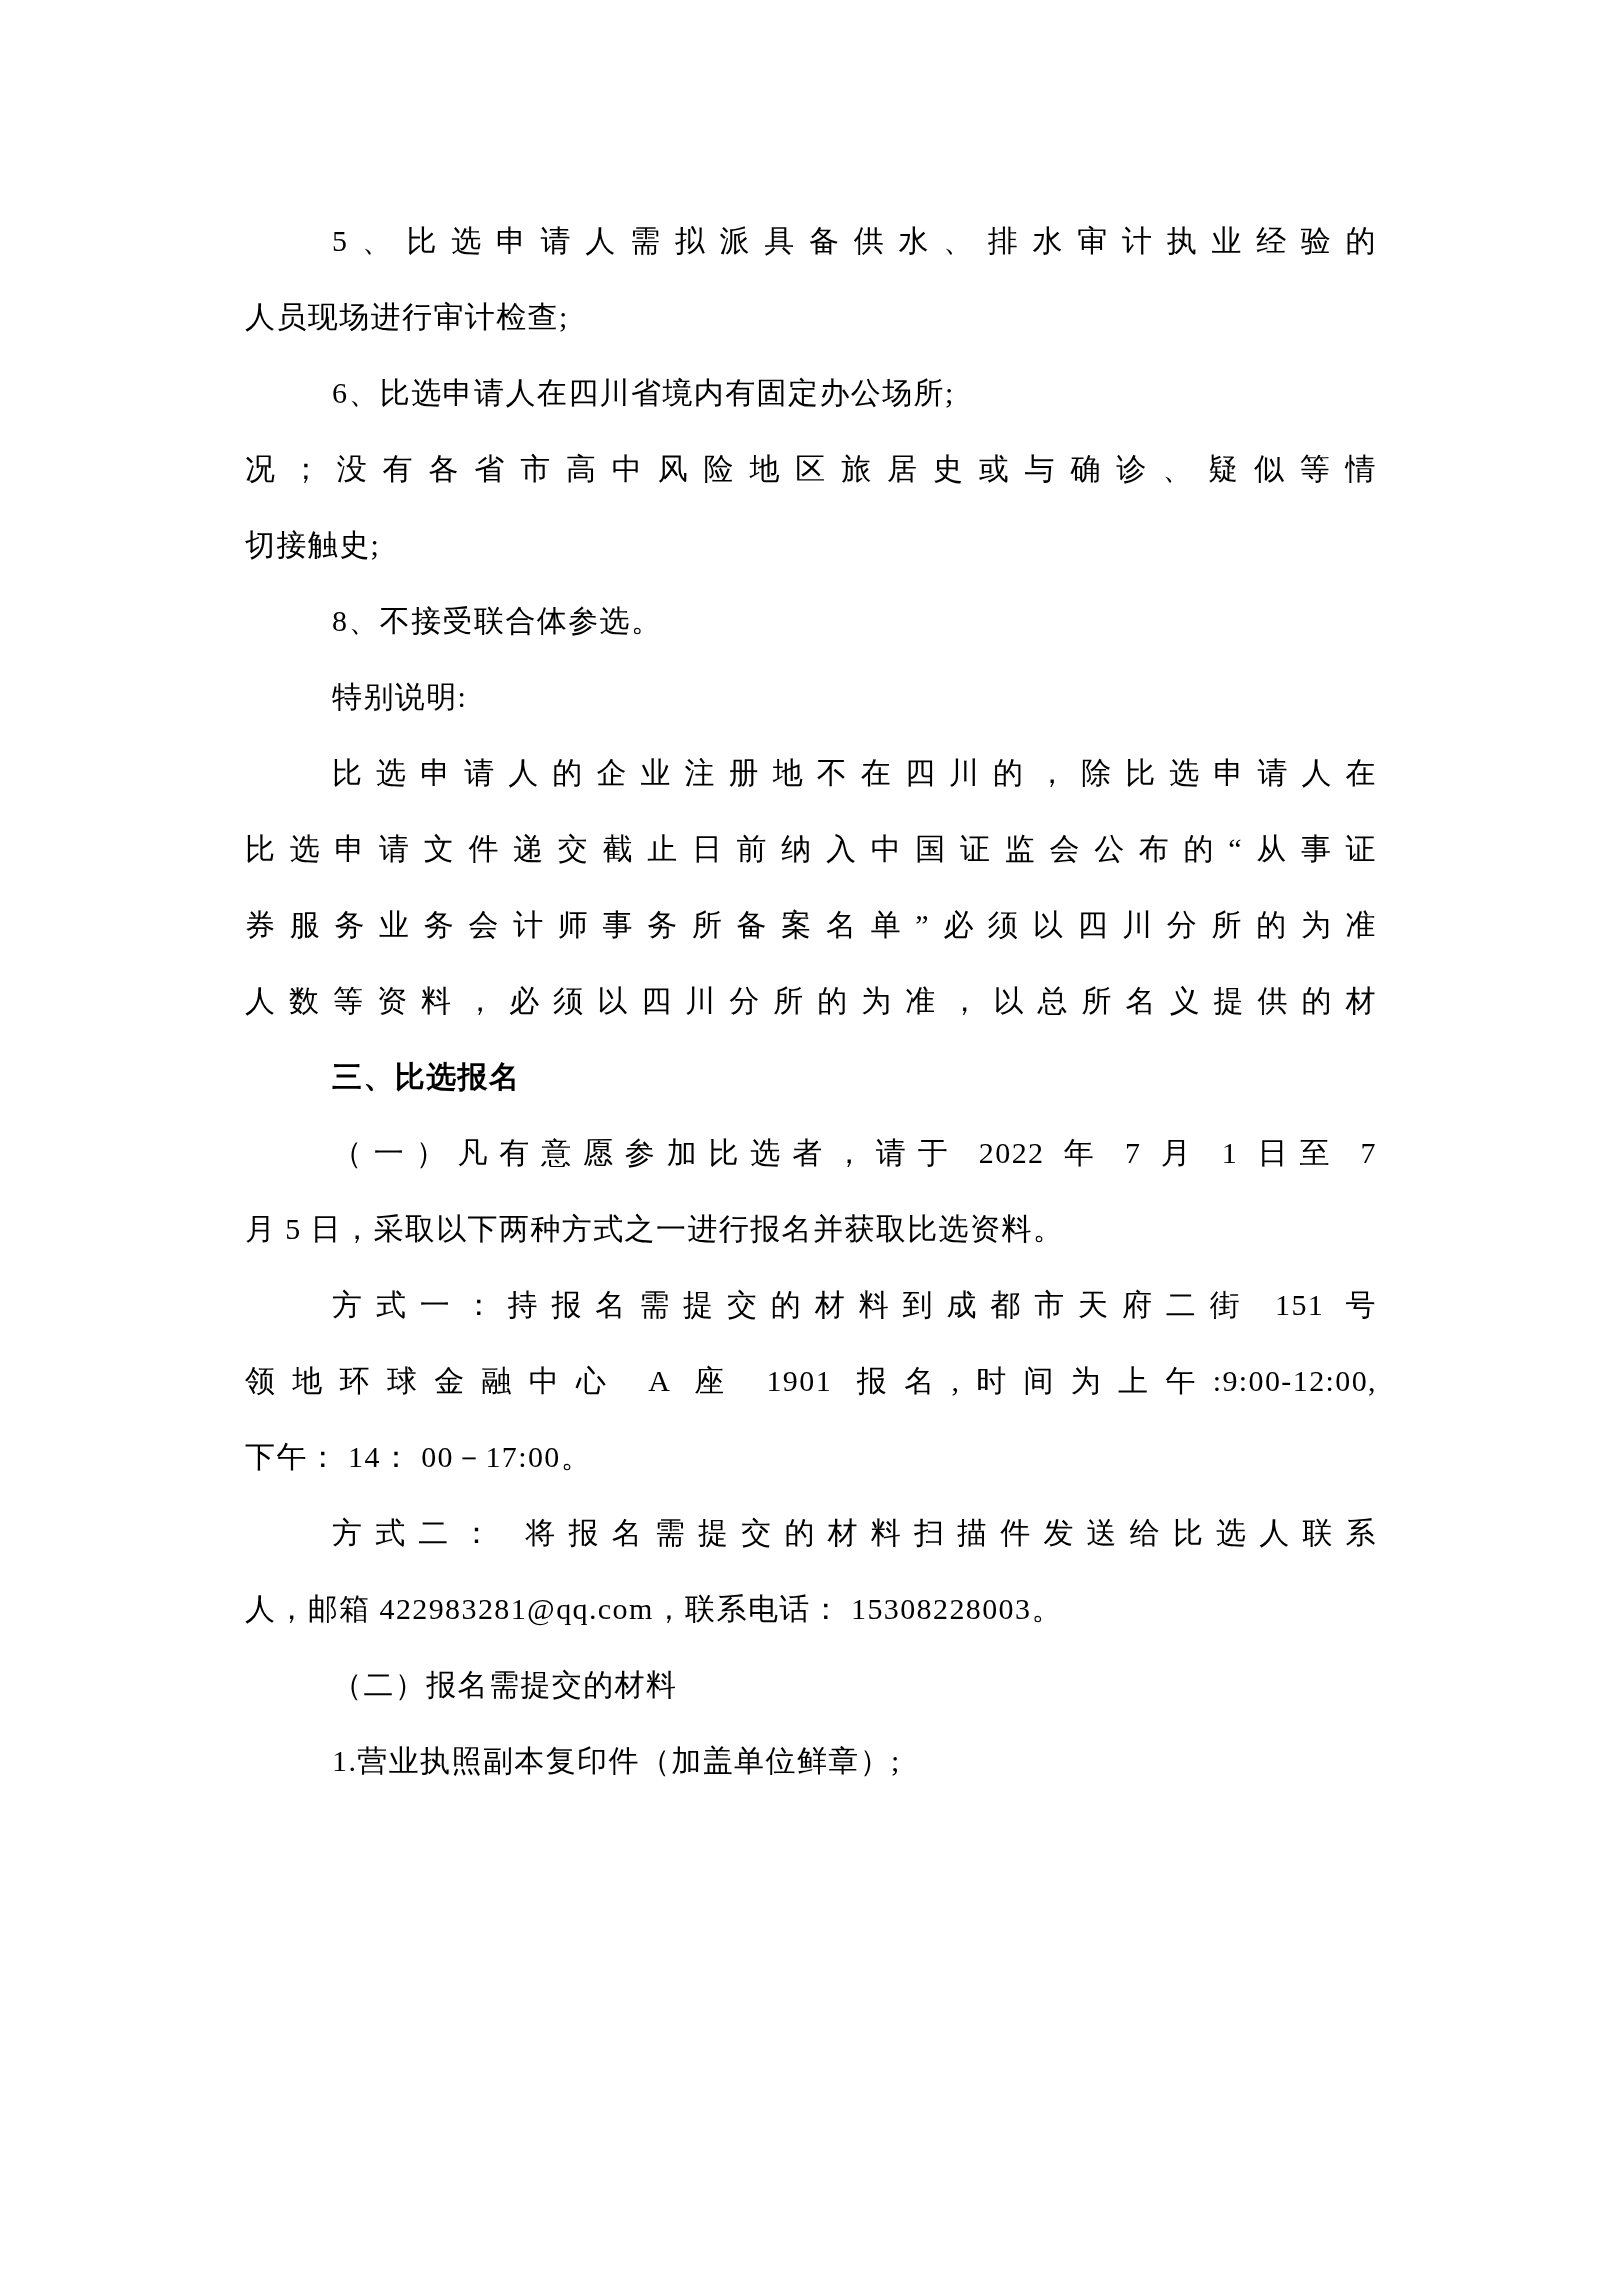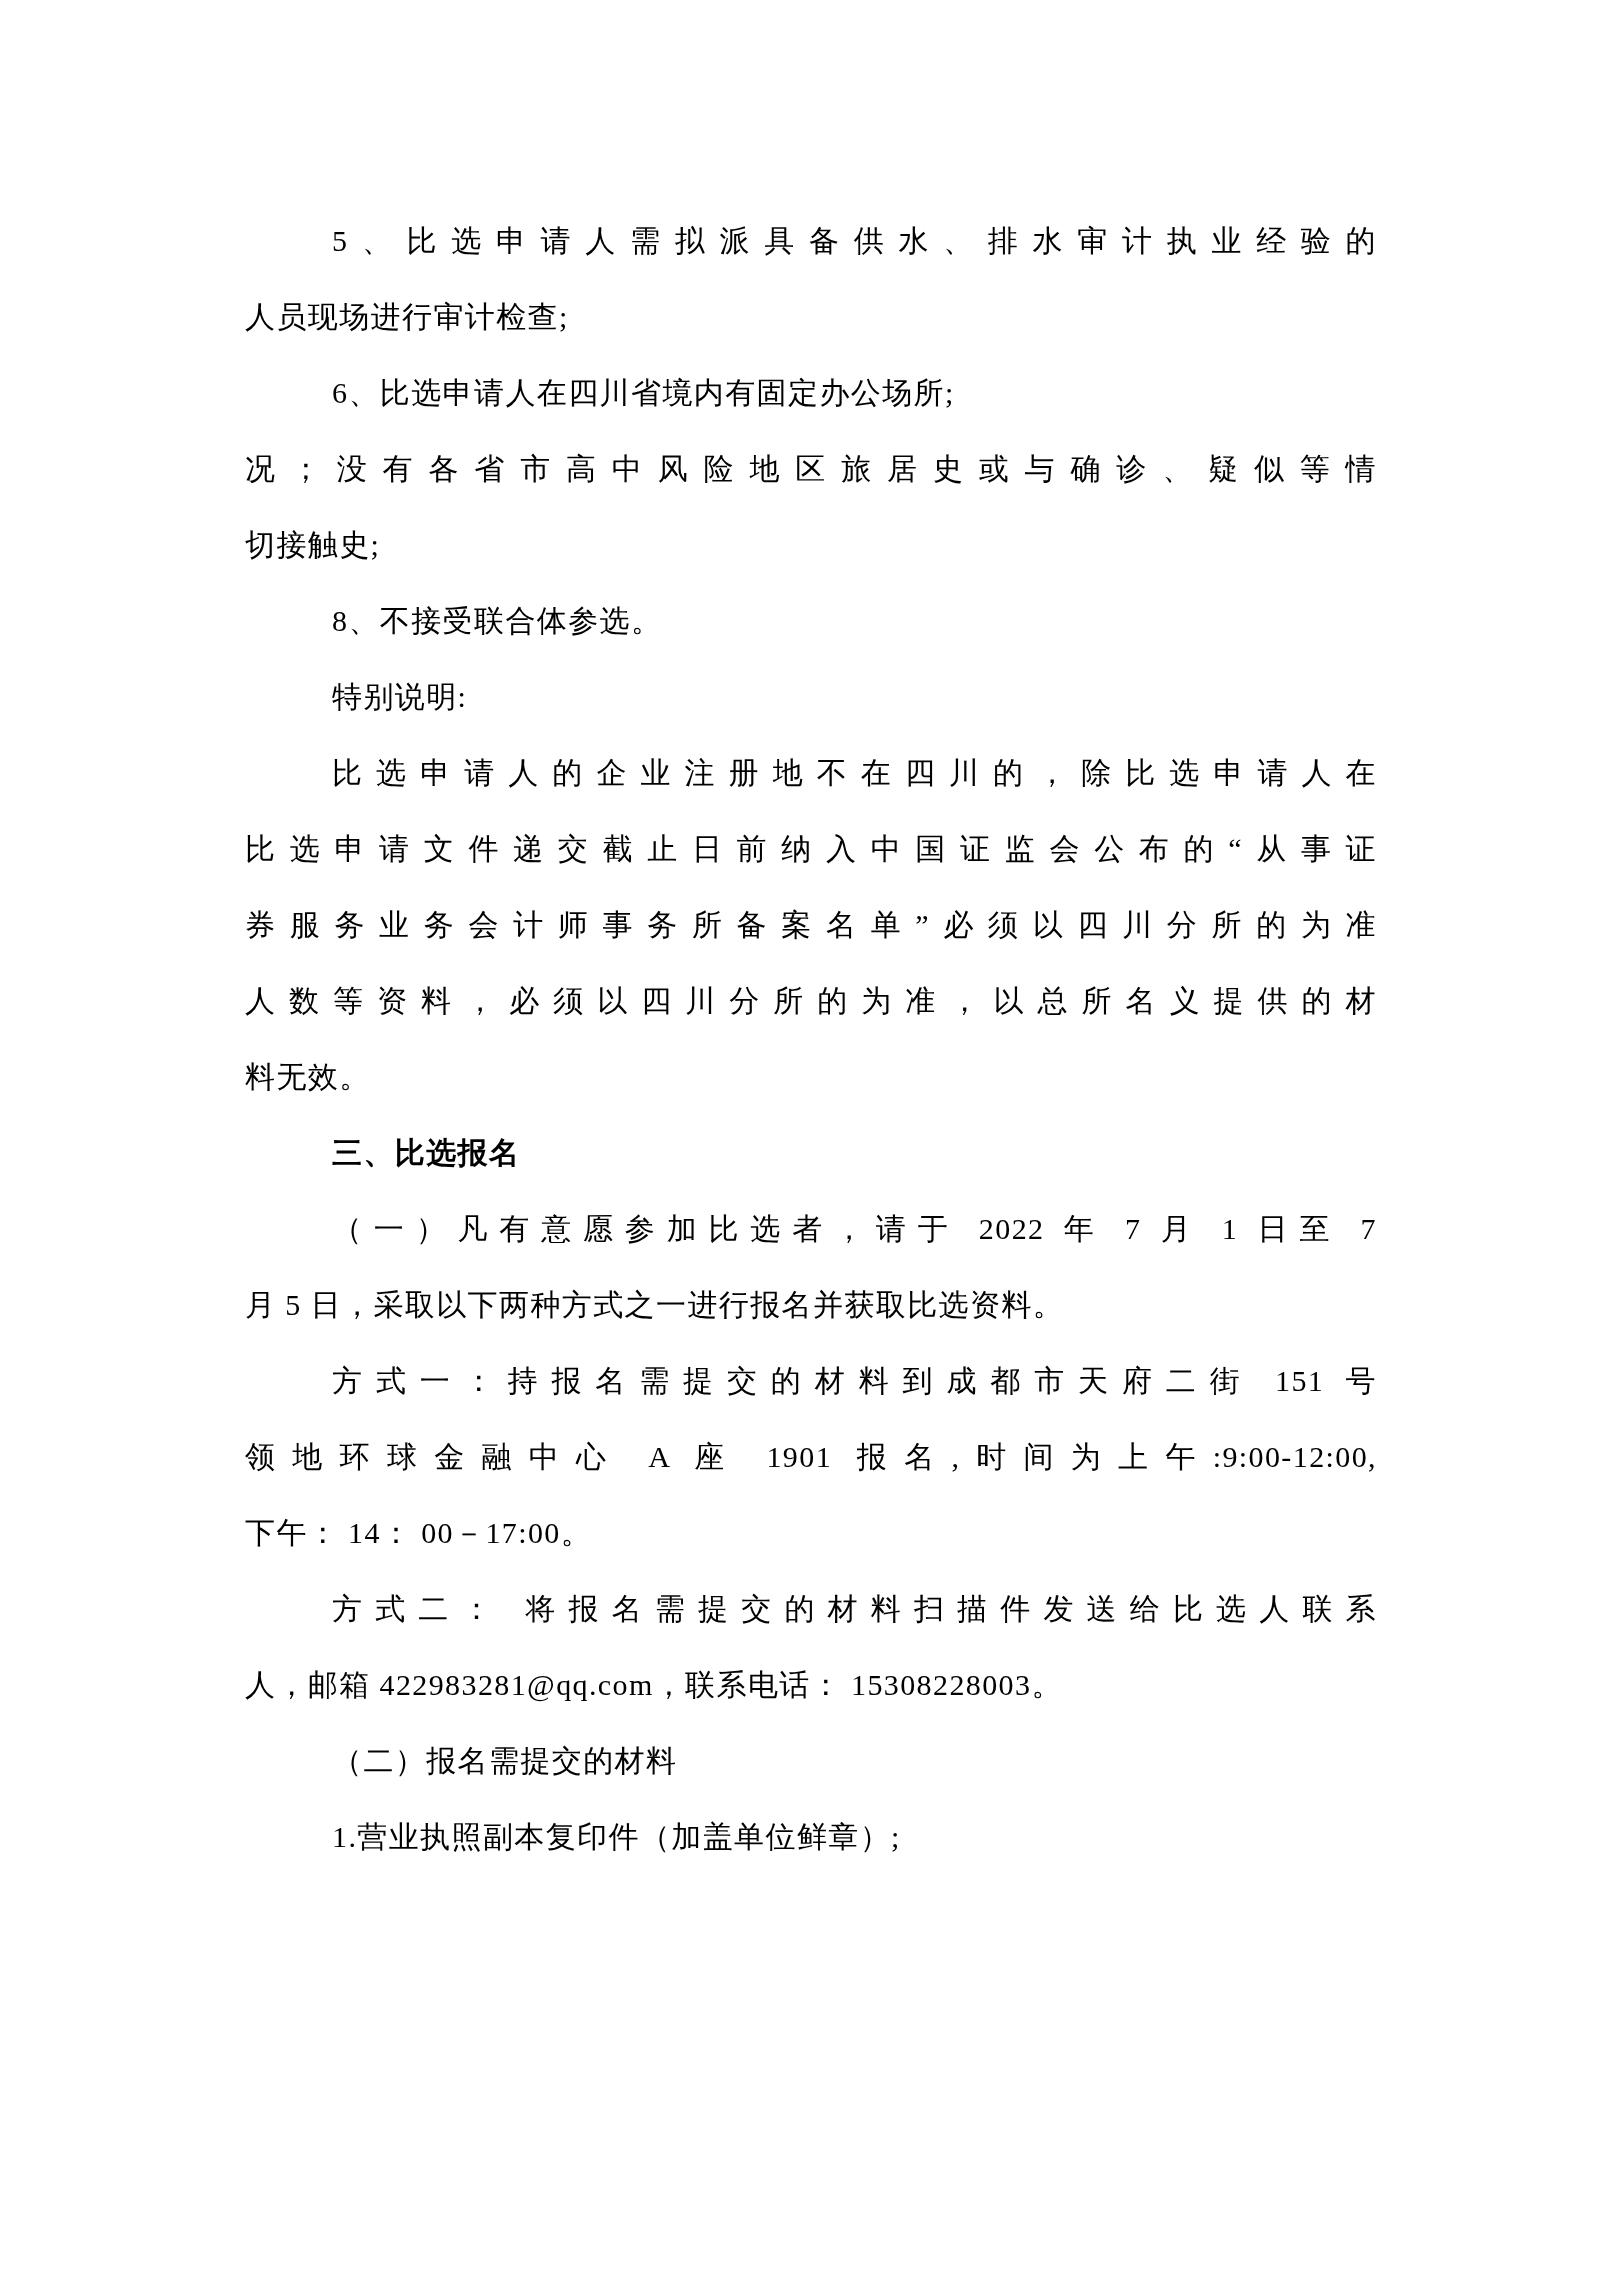--- a/index.html
+++ b/index.html
@@ -56,21 +56,20 @@
     <div class="line">人员现场进行审计检查;</div>
     <div class="line indent">6、比选申请人在四川省境内有固定办公场所;</div>
     <div class="line justify">况；没有各省市高中风险地区旅居史或与确诊、疑似等情</div>
     <div class="line">切接触史;</div>
     <div class="line indent">8、不接受联合体参选。</div>
     <div class="line indent">特别说明:</div>
     <div class="line indent justify">比选申请人的企业注册地不在四川的，除比选申请人在</div>
     <div class="line justify">比选申请文件递交截止日前纳入中国证监会公布的“从事证</div>
     <div class="line justify">券服务业务会计师事务所备案名单”必须以四川分所的为准</div>
     <div class="line justify">人数等资料，必须以四川分所的为准，以总所名义提供的材</div>
-    <div class="line">料无效。</div>
     <div class="line indent heading">三、比选报名</div>
     <div class="line indent justify">（一）凡有意愿参加比选者，请于 2022 年 7 月 1 日至 7</div>
     <div class="line">月 5 日，采取以下两种方式之一进行报名并获取比选资料。</div>
     <div class="line indent justify">方式一：持报名需提交的材料到成都市天府二街 151 号</div>
     <div class="line justify">领地环球金融中心 A 座 1901 报名,时间为上午:9:00-12:00,</div>
     <div class="line">下午： 14： 00－17:00。</div>
     <div class="line indent justify">方式二： 将报名需提交的材料扫描件发送给比选人联系</div>
     <div class="line">人，邮箱 422983281@qq.com，联系电话： 15308228003。</div>
     <div class="line indent">（二）报名需提交的材料</div>
     <div class="line indent">1.营业执照副本复印件（加盖单位鲜章）;</div>

